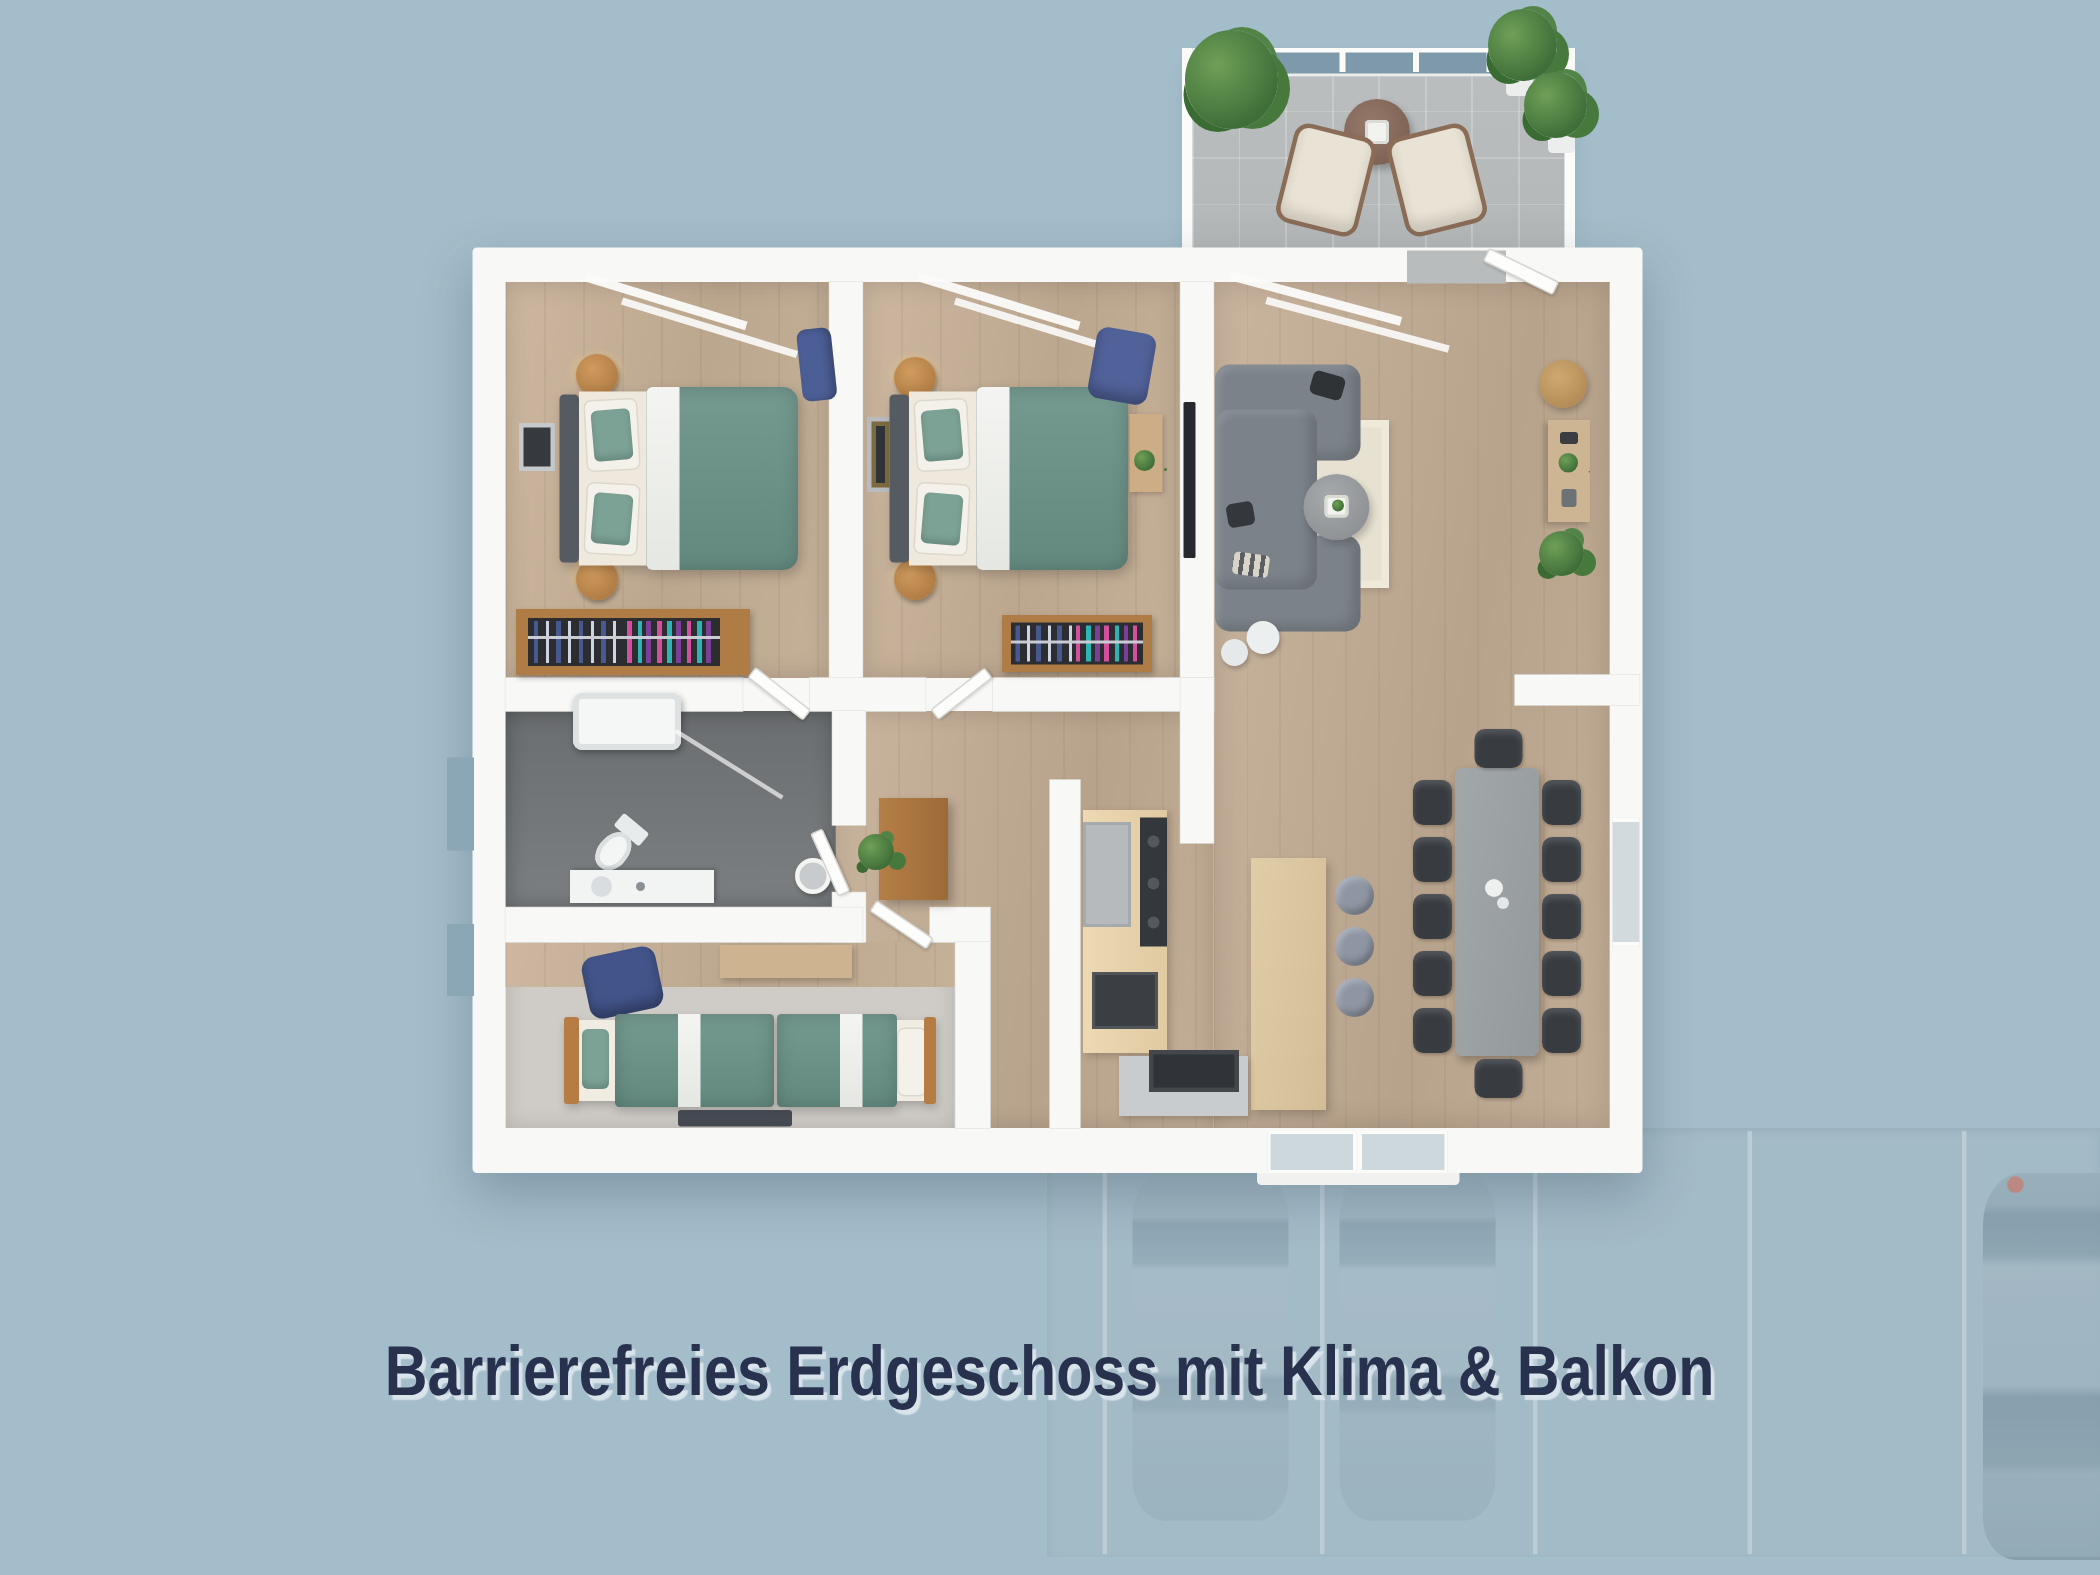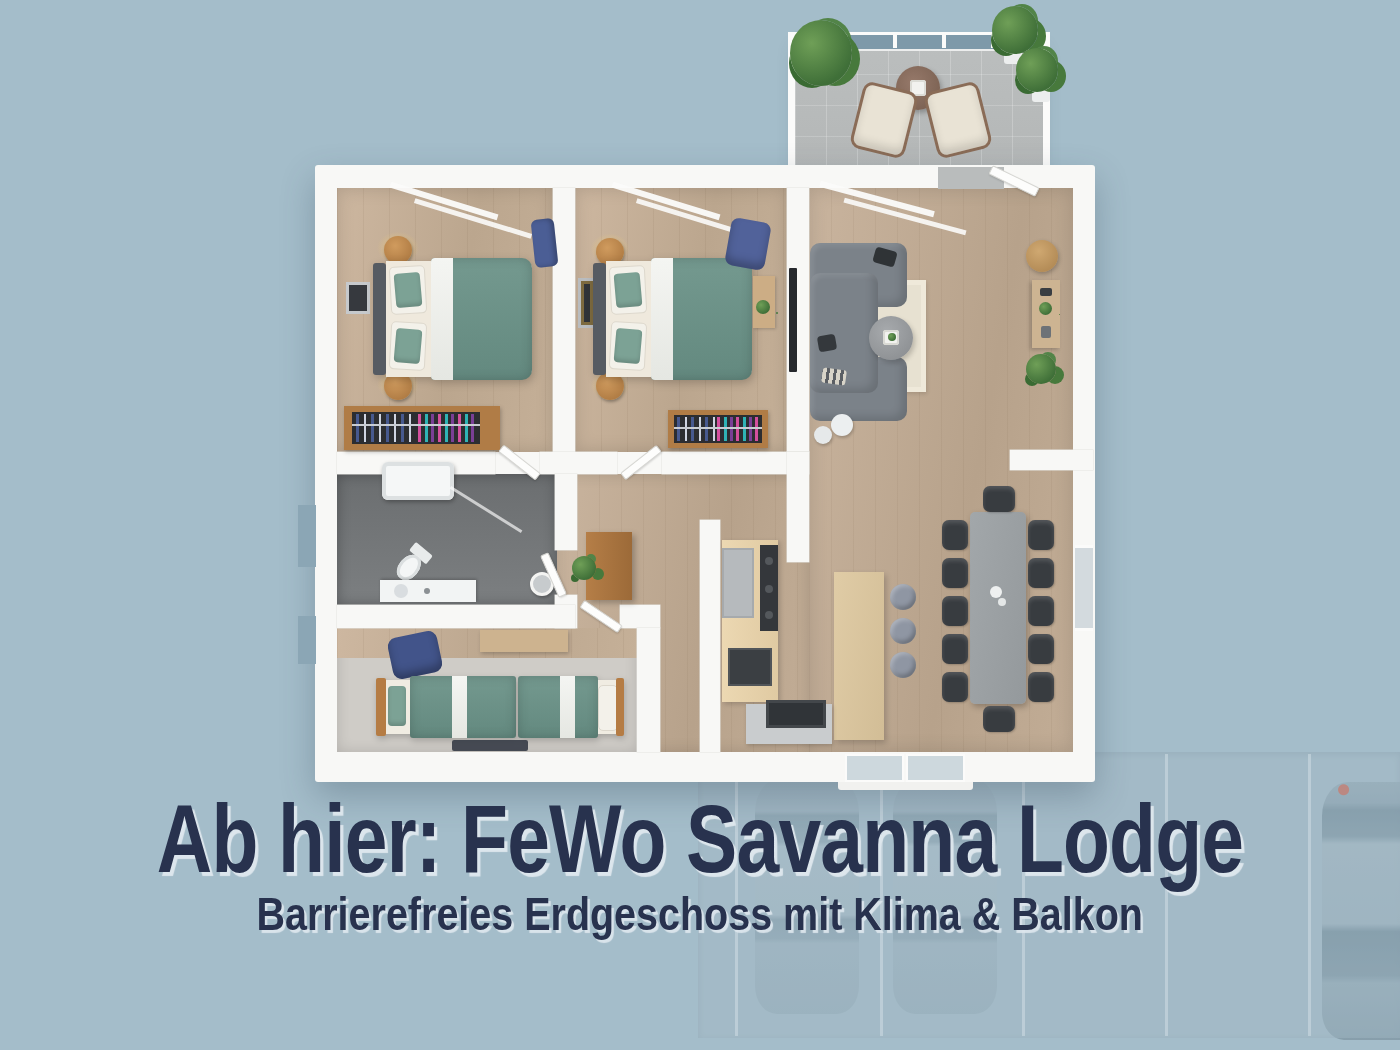--- a/index.html
+++ b/index.html
@@ -237,16 +237,15 @@
     <div class="a" style="left:80px;top:4px;width:20px;height:54px;background:#f0ece2"></div>
     <div class="a pillowW" style="left:80px;top:9px;width:18px;height:44px"></div>
     <div class="a" style="left:98px;top:2px;width:8px;height:58px;background:#b57c44;border-radius:2px"></div>
   </div>
   <div class="a" style="left:452px;top:740px;width:76px;height:11px;background:#2e3440;opacity:0.85;border-radius:2px"></div>
 
   <div class="a" style="left:845px;top:754px;width:55px;height:24px;background:#cdd8dd;border:2px solid #fbfbfa"></div>
   <div class="a" style="left:906px;top:754px;width:55px;height:24px;background:#cdd8dd;border:2px solid #fbfbfa"></div>
   <div class="a" style="left:838px;top:782px;width:135px;height:8px;background:#f1f1ef;border-radius:0 0 3px 3px"></div>
 
-  <div class="a titleTxt"><span>Ab hier: FeWo Savanna Lodge</span></div>
   <div class="a subTxt"><span>Barrierefreies Erdgeschoss mit Klima &amp; Balkon</span></div>
 
 </div>
 
 </body></html>

